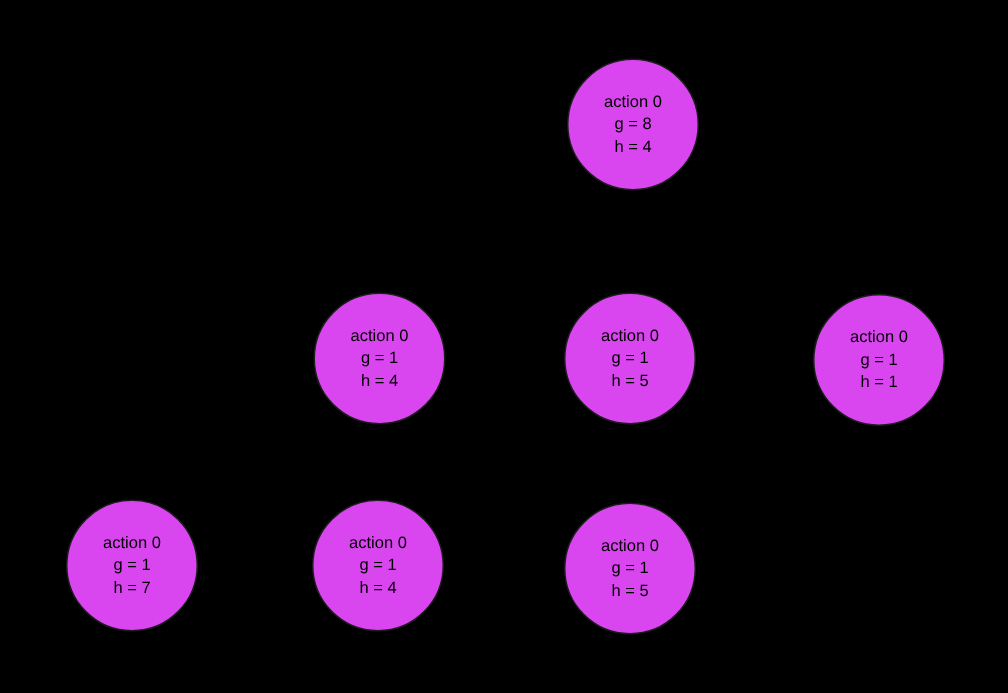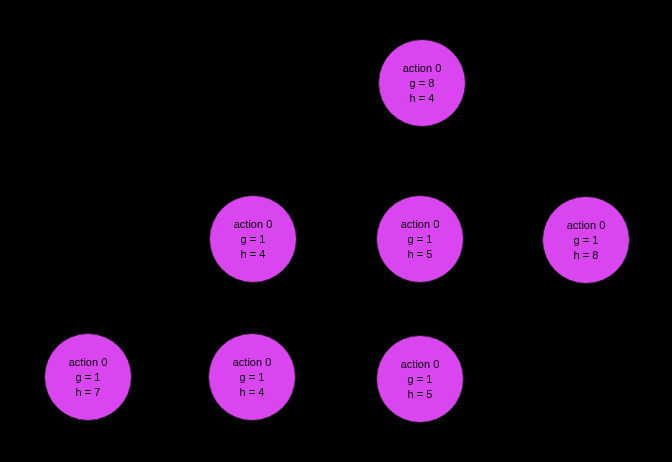--- a/index.html
+++ b/index.html
@@ -60,21 +60,21 @@
 
   <div class="node n-mid-center">
     <span>action 0</span>
     <span>g = 1</span>
     <span>h = 5</span>
   </div>
 
   <div class="node n-mid-right">
     <span>action 0</span>
     <span>g = 1</span>
-    <span>h = 8</span>
+    <span>h = 1</span>
   </div>
 
   <div class="node n-bot-left">
     <span>action 0</span>
     <span>g = 1</span>
     <span>h = 7</span>
   </div>
 
   <div class="node n-bot-center">
     <span>action 0</span>

